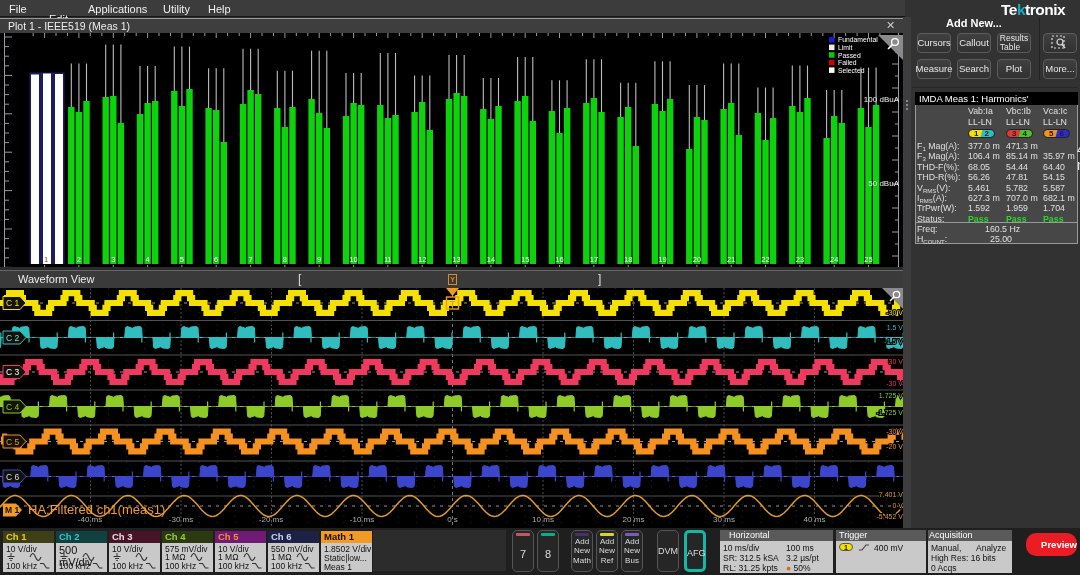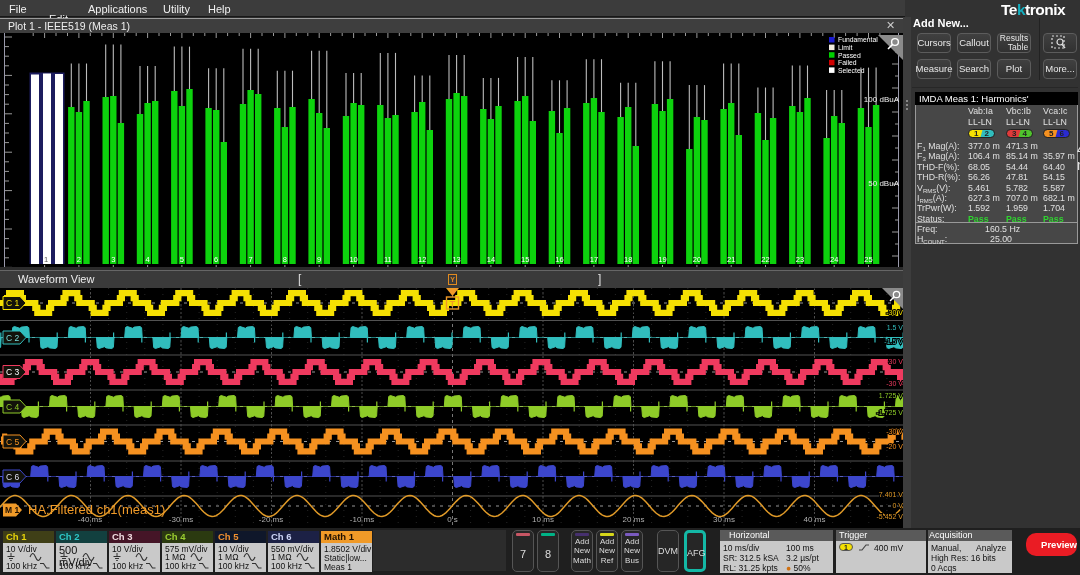--- a/index.html
+++ b/index.html
@@ -499,24 +499,24 @@
     <circle cx="896.5" cy="6.5" r="3.2" fill="none" stroke="#fff" stroke-width="1.3"></circle>
     <line x1="894.2" y1="8.8" x2="890" y2="13" stroke="#fff" stroke-width="1.5"></line>
     <polygon points="446,0 459,0 452.5,8" fill="#f09a28"></polygon>
     <rect x="446.5" y="9" width="12" height="12" fill="none" stroke="#f09a28" stroke-width="1.4"></rect>
     <text x="452.5" y="18.8" fill="#f09a28" font-size="9.5" font-weight="bold" text-anchor="middle">T</text>
   </svg>
 <div class="abs" style="left:905px;top:0;width:175px;height:528px;background:#323232"></div>
 <div class="abs" style="left:903px;top:17px;width:8px;height:511px;background:#3d3d3d"></div>
 <div class="abs" style="left:906px;top:100px;width:2px;height:2px;background:#888;box-shadow:0 4px #888,0 8px #888"></div>
 <div class="abs" style="left:1001px;top:1px;font-size:15.5px;font-weight:bold;color:#fff;letter-spacing:-0.5px">Te<span style="color:#14aebe">k</span>tronix</div>
-<div class="abs" style="left:913px;top:17px;width:122px;font-size:11px;font-weight:bold;color:#fff">Add New...</div>
+<div class="abs" style="left:913px;top:17px;width:122px;text-align:center;font-size:11px;font-weight:bold;color:#fff">Add New...</div>
 <div class="abs" style="left:917px;top:33px;width:34px;height:20px;font-size:9.5px;line-height:1.05;background:linear-gradient(#404040,#313131);border:1px solid #5c5c5c;border-radius:4px;color:#e8e8e8;display:flex;align-items:center;justify-content:center;text-align:center;">Cursors</div>
 <div class="abs" style="left:957px;top:33px;width:34px;height:20px;font-size:9.5px;line-height:1.05;background:linear-gradient(#404040,#313131);border:1px solid #5c5c5c;border-radius:4px;color:#e8e8e8;display:flex;align-items:center;justify-content:center;text-align:center;">Callout</div>
-<div class="abs" style="left:997px;top:33px;width:34px;height:20px;font-size:8.5px;line-height:1.05;background:linear-gradient(#404040,#313131);border:1px solid #5c5c5c;border-radius:4px;color:#e8e8e8;display:flex;align-items:center;justify-content:center;text-align:right;">Results<br>Table</div>
+<div class="abs" style="left:997px;top:33px;width:34px;height:20px;font-size:8.5px;line-height:1.05;background:linear-gradient(#404040,#313131);border:1px solid #5c5c5c;border-radius:4px;color:#e8e8e8;display:flex;align-items:center;justify-content:center;text-align:left;">Results<br>Table</div>
 <div class="abs" style="left:917px;top:59px;width:34px;height:20px;font-size:9.5px;line-height:1.05;background:linear-gradient(#404040,#313131);border:1px solid #5c5c5c;border-radius:4px;color:#e8e8e8;display:flex;align-items:center;justify-content:center;text-align:center;">Measure</div>
 <div class="abs" style="left:957px;top:59px;width:34px;height:20px;font-size:9.5px;line-height:1.05;background:linear-gradient(#404040,#313131);border:1px solid #5c5c5c;border-radius:4px;color:#e8e8e8;display:flex;align-items:center;justify-content:center;text-align:center;">Search</div>
 <div class="abs" style="left:997px;top:59px;width:34px;height:20px;font-size:9.5px;line-height:1.05;background:linear-gradient(#404040,#313131);border:1px solid #5c5c5c;border-radius:4px;color:#e8e8e8;display:flex;align-items:center;justify-content:center;text-align:center;">Plot</div>
 <div class="abs" style="left:1043px;top:59px;width:34px;height:20px;font-size:9.5px;line-height:1.05;background:linear-gradient(#404040,#313131);border:1px solid #5c5c5c;border-radius:4px;color:#e8e8e8;display:flex;align-items:center;justify-content:center;text-align:center;">More...</div>
 <div class="abs" style="left:1039px;top:18px;width:1px;height:62px;background:#222"></div>
 <div class="abs" style="left:912px;top:87px;width:166px;height:1px;background:#272727"></div>
 <div class="abs" style="left:1043px;top:33px;width:34px;height:20px;background:linear-gradient(#404040,#313131);border:1px solid #5c5c5c;border-radius:4px;color:#e8e8e8;display:flex;align-items:center;justify-content:center;text-align:center;">
     <svg width="20" height="16">
       <rect x="2" y="1" width="12" height="12" fill="none" stroke="#ddd" stroke-width="1.2" stroke-dasharray="2,2"></rect>
       <circle cx="10" cy="7" r="3" fill="none" stroke="#ddd" stroke-width="1.2"></circle>
@@ -648,21 +648,21 @@
       </svg>
     </div>
 <div style="position:absolute;left:0;top:30px;width:51px;height:9px;font-size:8.5px;color:#111">
       <span style="position:absolute;left:3px;top:0">100 kHz</span>
       <svg style="position:absolute;left:36px;top:1px" width="11" height="8">
         <path d="M1,1.5 h3.5 l3,4.5 h3" stroke="#333" stroke-width="1.1" fill="none"></path>
       </svg>
     </div>
 </div>
 <div class="abs" style="left:215px;top:531px;width:51px;height:41px;background:#c9c9c9">
-<div style="height:12px;background:#0f172a;color:#f09030;font-size:9.5px;font-weight:bold;padding:0 0 0 3px;line-height:12px">Ch 5</div>
+<div style="height:12px;background:#701a75;color:#f09030;font-size:9.5px;font-weight:bold;padding:0 0 0 3px;line-height:12px">Ch 5</div>
 <div style="position:absolute;left:3px;top:13px;font-size:8.5px;color:#111">10 V/div</div>
 <div style="position:absolute;left:0;top:21px;width:51px;height:9px;font-size:8.5px;color:#111">
       <span style="position:absolute;left:3px;top:0">1 MΩ</span>
       <svg style="position:absolute;left:28px;top:1px" width="13" height="8">
         <path d="M1,4 q2.75,-7 5.5,0 q2.75,7 5.5,0" stroke="#333" stroke-width="1.1" fill="none"></path>
       </svg>
     </div>
 <div style="position:absolute;left:0;top:30px;width:51px;height:9px;font-size:8.5px;color:#111">
       <span style="position:absolute;left:3px;top:0">100 kHz</span>
       <svg style="position:absolute;left:36px;top:1px" width="11" height="8">

